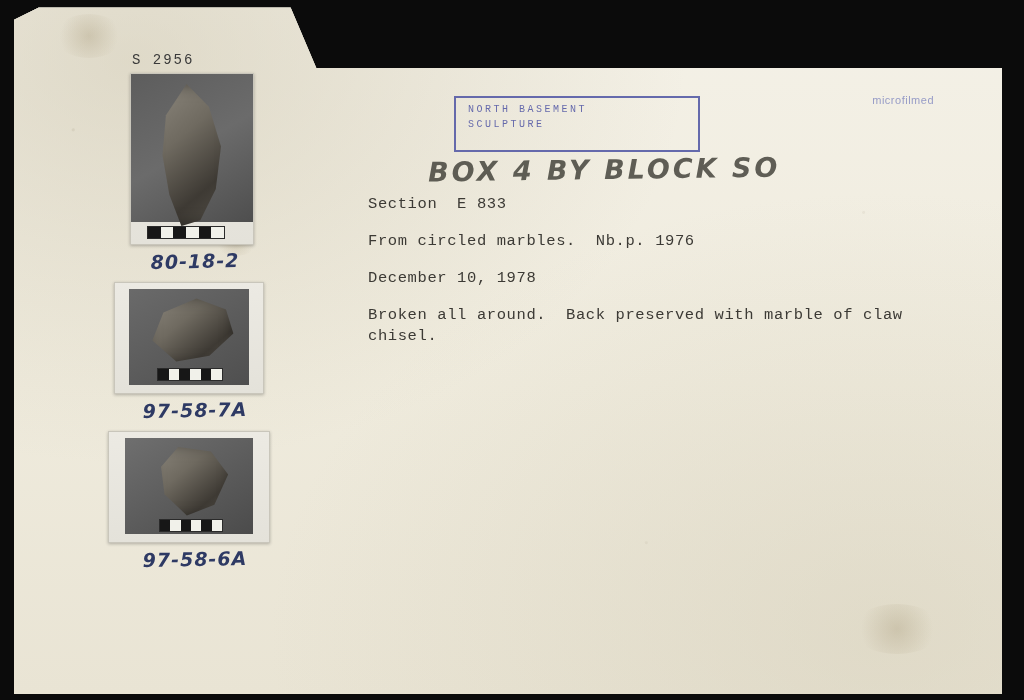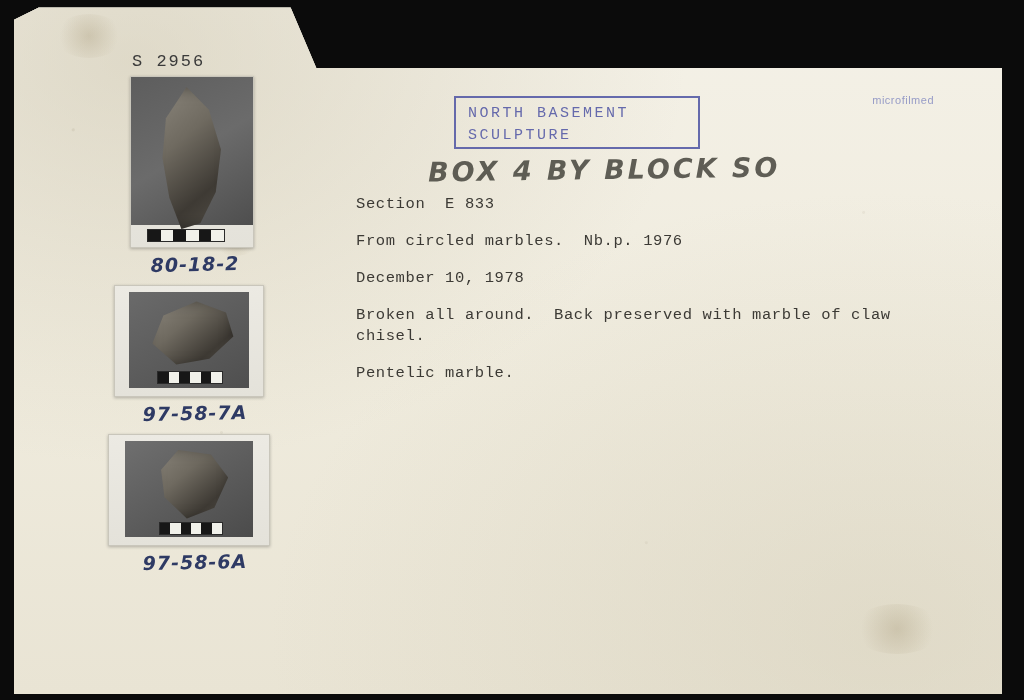--- a/index.html
+++ b/index.html
@@ -77,21 +77,21 @@
     font-weight: 700;
     letter-spacing: 1px;
     text-align: center;
   }
   .neg-top {
     font-family: "Liberation Mono", monospace;
     font-style: normal;
     font-weight: 400;
     color: #3a3a3a;
     letter-spacing: 2px;
-    font-size: 17px;
+    font-size: 14px;
     text-align: left;
     padding-left: 32px;
     margin-bottom: 5px;
   }
   .neg-below { font-size: 19px; margin-top: 5px; transform: rotate(-1.2deg); }
 
   .photo {
     position: relative;
     background: #d9d7d0;
     border: 1px solid #c9c6bb;
@@ -150,24 +150,24 @@
   }
   #photo3 .scale-bar { left: 50px; bottom: 10px; width: 62px; }
 
   
   .stamp {
     position: absolute;
     left: 440px;
     top: 90px;
     width: 222px;
     border: 2px solid #5a5fa8;
-    padding: 5px 8px 0 12px;
+    padding: 5px 8px 18px 12px;
     color: #5a5fa8;
     font-family: "Liberation Mono", monospace;
-    font-size: 15px;
+    font-size: 10px;
     letter-spacing: 2.5px;
     line-height: 1.45;
     opacity: .92;
   }
   .microfilmed {
     position: absolute;
     right: 68px;
     top: 88px;
     color: #8d93c4;
     font-family: "Liberation Sans", sans-serif;
@@ -192,21 +192,21 @@
     position: absolute;
     left: 338px;
     top: 188px;
     width: 600px;
     color: #3c3a35;
     font-family: "Liberation Mono", monospace;
     font-size: 15.5px;
     line-height: 1.35;
     letter-spacing: .6px;
   }
-  .typed p { margin: 0 0 16px 4px; white-space: pre-wrap; }
+  .typed p { margin: 0 0 16px 16px; white-space: pre-wrap; }
 </style>
 </head>
 <body>
 
 <div class="scene">
   <div class="card">
     <div class="card-texture"></div>
     <div class="stain" style="left:40px;top:8px;width:70px;height:44px;"></div>
     <div class="stain" style="left:200px;top:220px;width:44px;height:30px;"></div>
     <div class="stain" style="right:60px;bottom:40px;width:90px;height:50px;"></div>
@@ -275,16 +275,15 @@
     <div class="microfilmed">microfilmed</div>
 
     <div class="hand-box">BOX 4 BY BLOCK SO</div>
 
     <div class="typed">
       <p>Section  E 833</p>
       <p>From circled marbles.  Nb.p. 1976</p>
       <p>December 10, 1978</p>
       <p>Broken all around.  Back preserved with marble of claw
 chisel.</p>
-      <p>Pentelic marble.</p>
     </div>
   </div>
 </div>
 
 </body></html>

